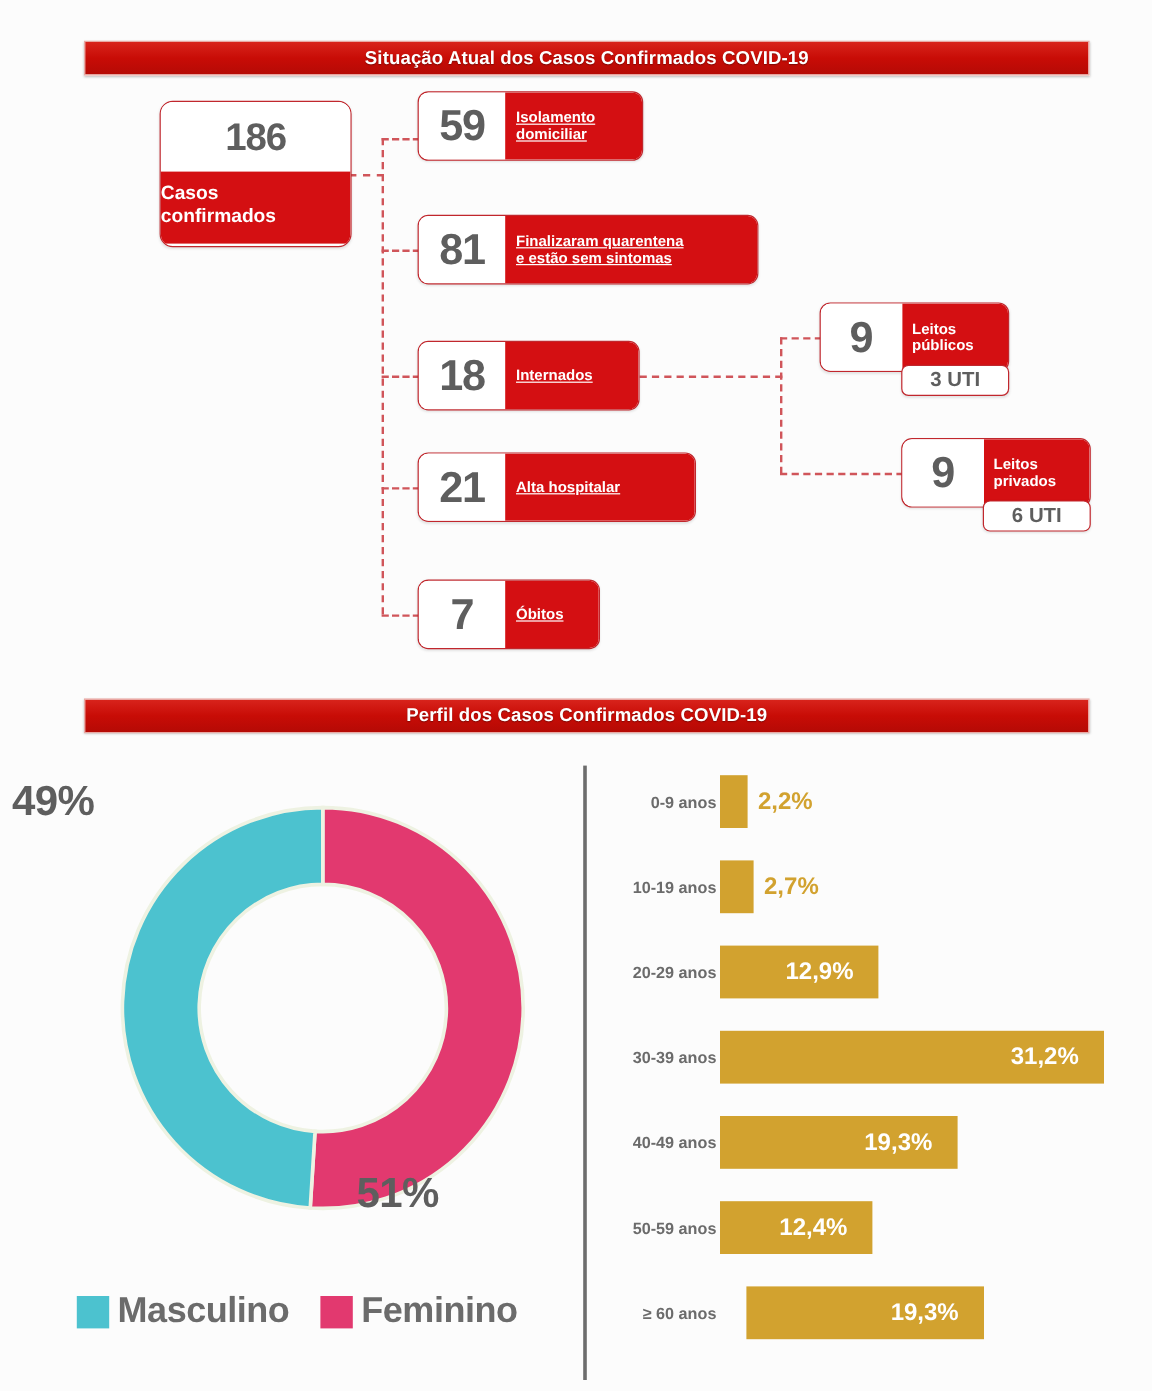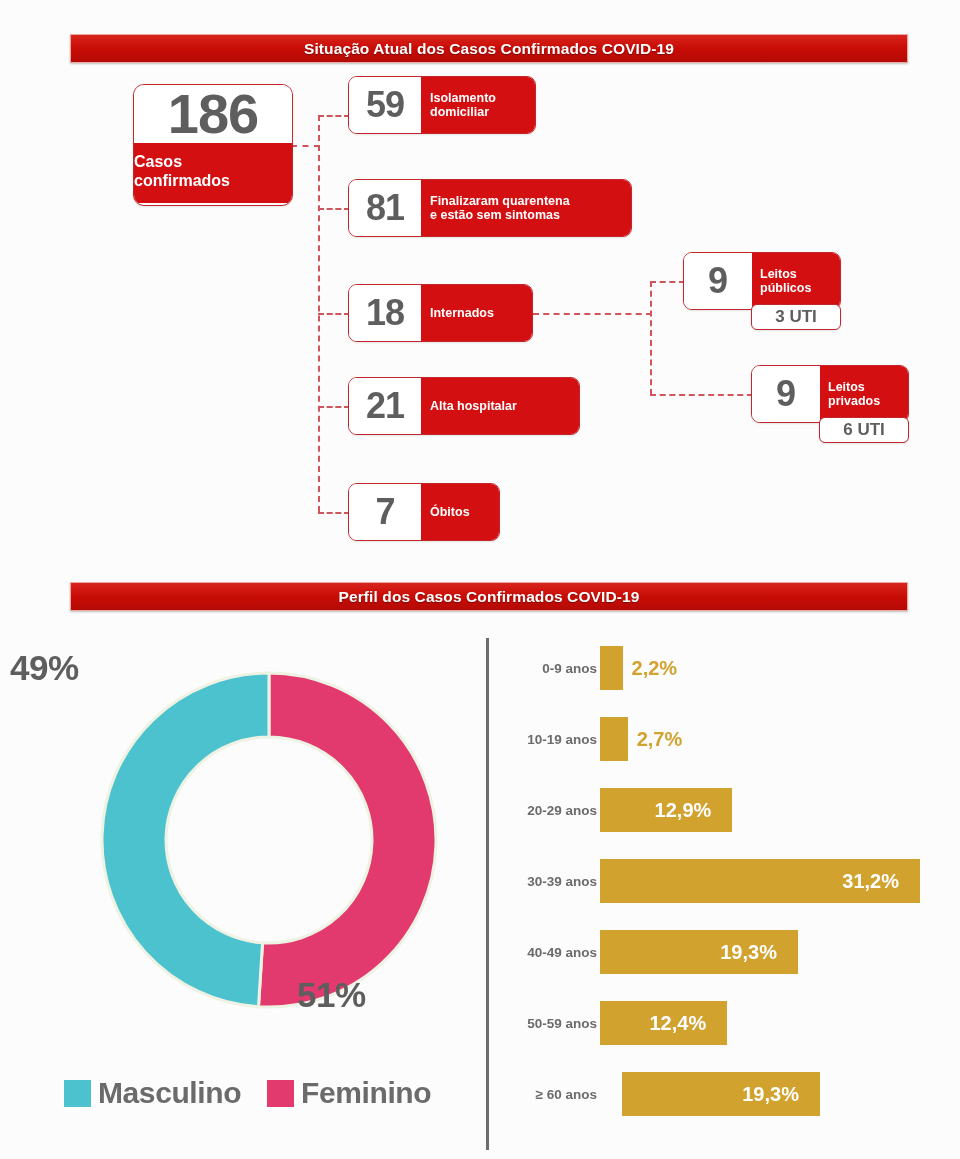--- a/index.html
+++ b/index.html
@@ -59,34 +59,34 @@
     line-height: 1.15;
   }
 
   
   #node-root {
     left: 133px; top: 84px; width: 160px; height: 122px;
     flex-direction: column;
     border-radius: 11px;
   }
   #node-root .num {
-    height: 58px; font-size: 56px; letter-spacing: -1px;
+    height: 58px; font-size: 32px; letter-spacing: -1px;
   }
   #node-root .lbl {
     height: 60px; align-items: flex-start; text-align: center;
     font-size: 16px; padding-bottom: 3px;
   }
   #node-root .lbl span { display: block; }
 
   
   .branch { height: 58px; }
   .branch .num {
     width: 72px; font-size: 36px; letter-spacing: -1px;
   }
-  .branch .lbl { flex: 1; padding: 0 9px; font-size: 12.5px; }
+  .branch .lbl { flex: 1; padding: 0 9px; font-size: 12.5px; text-decoration: underline; }
 
   #node-isolamento { left: 348px; top: 76px;  width: 188px; }
   #node-quarentena { left: 348px; top: 179px; width: 284px; }
   #node-internados { left: 348px; top: 284px; width: 185px; }
   #node-alta       { left: 348px; top: 377px; width: 232px; }
   #node-obitos     { left: 348px; top: 483px; width: 152px; }
 
   
   .leito-wrap { position: absolute; }
   .leito {

